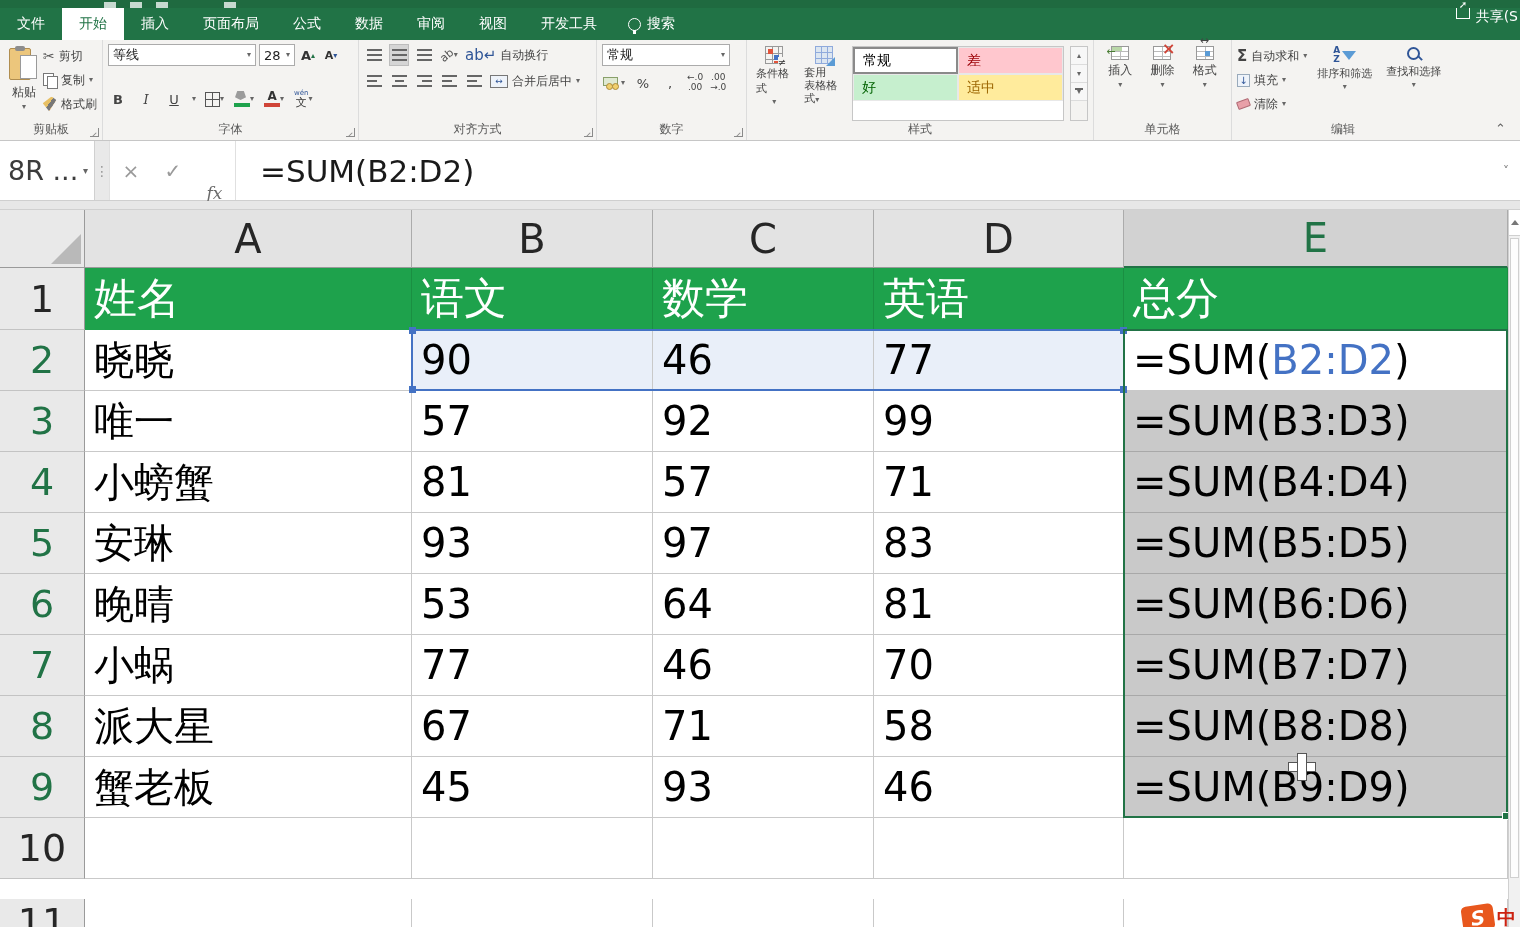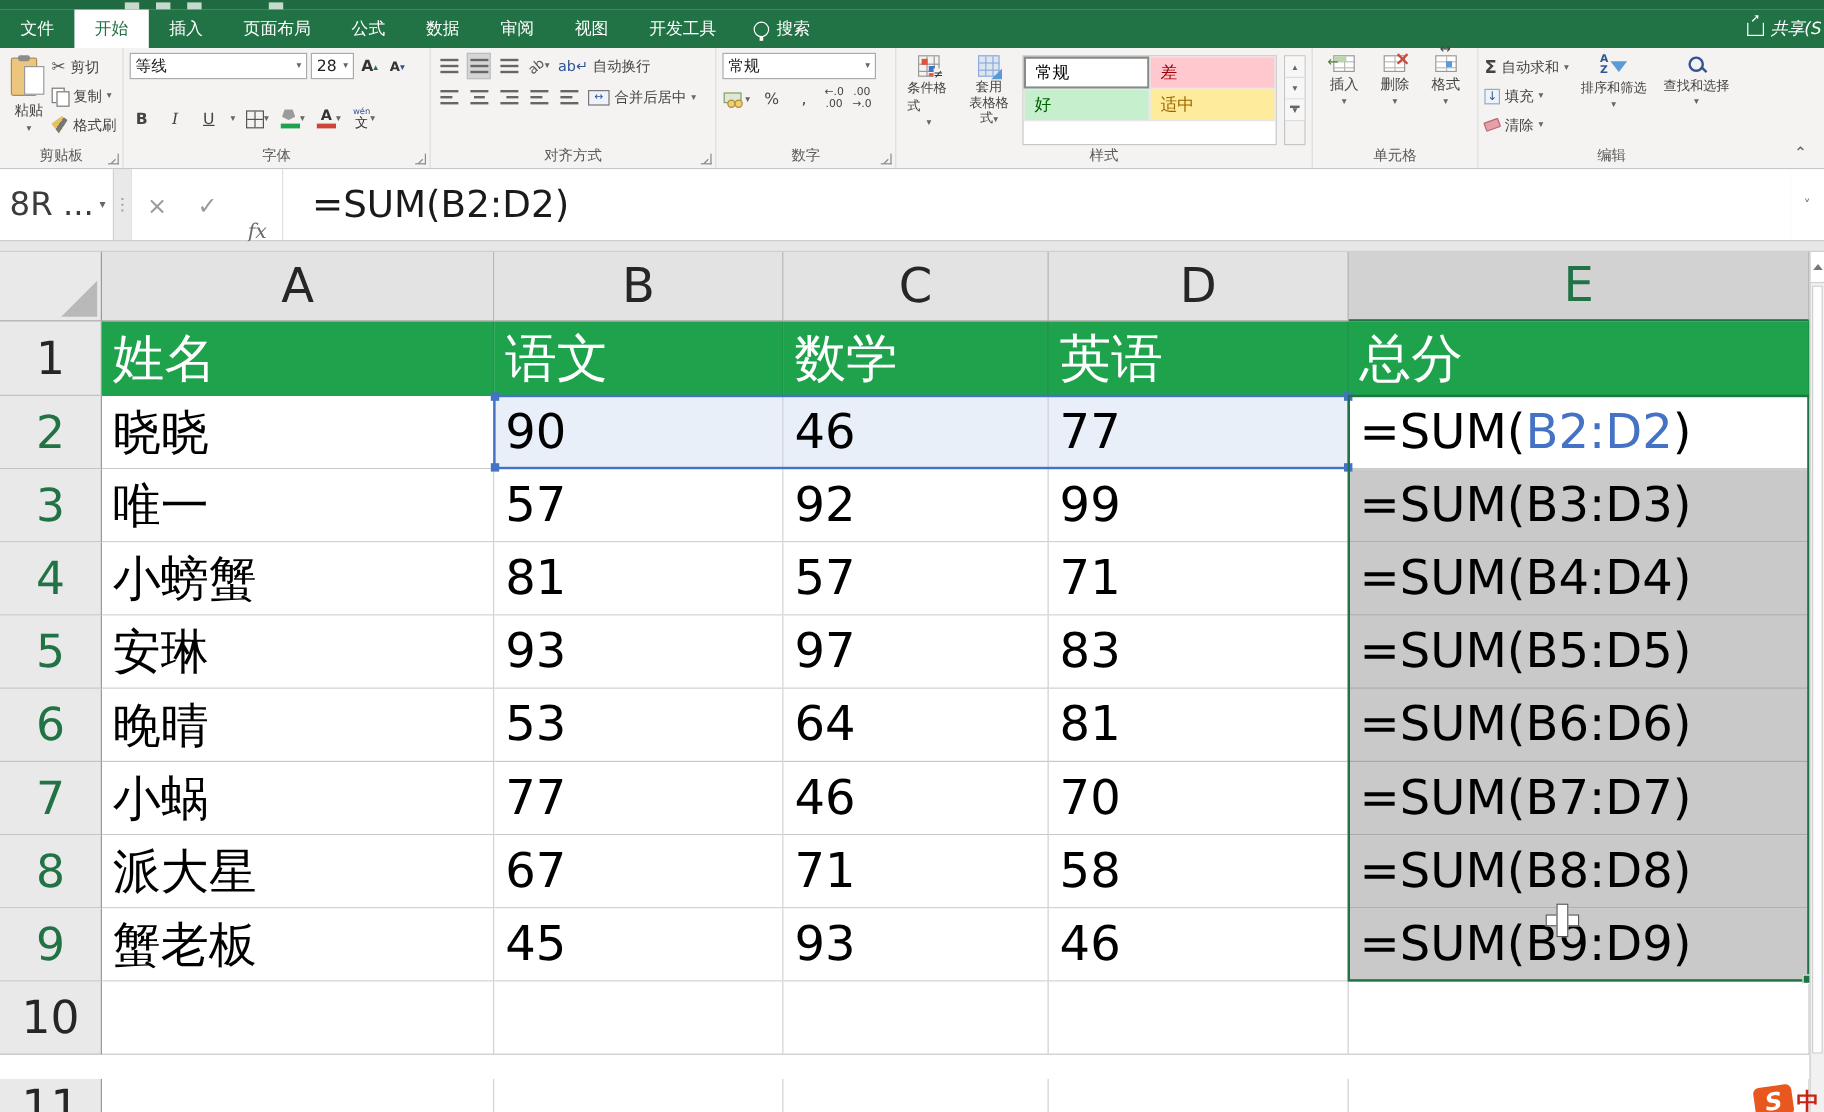--- a/index.html
+++ b/index.html
@@ -1,31 +1,31 @@
 <!DOCTYPE html>
 <html><head>
 <meta charset="utf-8">
 <style>
   * { margin:0; padding:0; box-sizing:border-box; }
   html,body { width:1520px; height:927px; overflow:hidden; }
   body { font-family:"DejaVu Sans","Liberation Sans",sans-serif; background:#fff; }
-  .app { position:relative; width:1520px; height:927px; overflow:hidden; background:#86efac; }
+  .app { position:relative; width:1520px; height:927px; overflow:hidden; background:#fef9c3; }
 
   
   .titlebar { position:absolute; top:0; left:0; width:1520px; height:8px; background:#1f6a40; }
   .qat-frag { position:absolute; top:2px; width:12px; height:6px; background:rgba(255,255,255,.75); }
 
   
   .tabrow { position:absolute; top:8px; left:0; width:1520px; height:32px; background:#217346; display:flex; align-items:stretch; color:#fff; font-size:14px; }
   .tab { padding:0 17px; display:flex; align-items:center; cursor:default; white-space:nowrap; }
   .tab.selected { background:#fff; color:#217346; }
   .searchtab { display:flex; align-items:center; gap:6px; padding:0 14px; }
   .bulb-ic { width:13px; height:13px; border:1.5px solid #fff; border-radius:50%; position:relative; }
   .bulb-ic::after { content:""; position:absolute; left:4px; top:11px; width:3px; height:4px; background:#fff; }
-  .share { position:absolute; right:2px; top:0; height:32px; display:flex; align-items:center; gap:6px; padding-right:0; color:#fff; white-space:nowrap;font-style:italic; }
+  .share { position:absolute; right:2px; top:0; height:32px; display:flex; gap:6px; padding-right:0; color:#fff; white-space:nowrap; }
   .share-ic { width:14px; height:11px; border:1.5px solid #fff; border-top:none; position:relative; }
   .share-ic::after { content:"➚"; position:absolute; left:2px; top:-9px; font-size:10px; color:#fff; }
 
   
   .ribbon { position:absolute; top:40px; left:0; width:1520px; height:101px; background:#f4f3f1; border-bottom:1px solid #c6c6c6; display:flex; font-size:12px; color:#444; }
   .rgroup { position:relative; border-right:1px solid #dcdcdc; display:flex; flex-direction:column; flex-shrink:0; }
   .rg-content { flex:1; padding:4px 5px 0 5px; display:flex; }
   .rg-label { height:19px; text-align:center; font-size:12px; color:#595959; line-height:17px; }
   .launcher { position:absolute; right:3px; bottom:3px; width:9px; height:9px; border-right:1px solid #8a8a8a; border-bottom:1px solid #8a8a8a; }
   .launcher::after { content:""; position:absolute; right:1px; bottom:1px; width:5px; height:1px; background:#8a8a8a; transform:rotate(-45deg); }
@@ -315,21 +315,21 @@
               <span class="lines"></span>
             </span>
           <span class="ib">
               <span class="lines"></span>
             </span>
           <span class="ib">
               <span class="ab-rot">ab</span>
               <span class="dd">▾</span>
             </span>
           <span class="ib" style="width:auto;gap:4px">
-            <span style="font-size:12px;color:#2f5597">ab↵</span>
+            <span style="font-size:15px;color:#2f5597">ab↵</span>
             <span style="font-size:12px">自动换行</span>
           </span>
         </div>
         <div style="display:flex;gap:5px;align-items:center">
           <span class="ib">
               <span class="lines short"></span>
             </span>
           <span class="ib">
               <span class="lines center"></span>
             </span>
@@ -386,21 +386,21 @@
 
     <div class="rgroup" style="width:347px">
       <div class="rg-content" style="gap:4px">
         <div class="bigbtn">
           <span class="cf-ic"></span>
           <span style="font-size:11px">条件格式</span>
           <span class="dd">▾</span>
         </div>
         <div class="bigbtn">
           <span class="ft-ic"></span>
-          <span style="font-size:11px;line-height:1.2;text-align:center"><span>套用</span><br><span>表格格式</span><span class="dd">▾</span></span>
+          <span style="font-size:11px;line-height:1.2;text-align:left"><span>套用</span><br><span>表格格式</span><span class="dd">▾</span></span>
         </div>
         <div class="gallery">
           <div class="gcell sel" style="background:#ffffff;color:#000">常规</div>
           <div class="gcell" style="background:#ffc7ce;color:#9c0006">差</div>
           <div class="gcell" style="background:#c6efce;color:#006100">好</div>
           <div class="gcell" style="background:#ffeb9c;color:#9c6500">适中</div>
         </div>
         <div class="gscroll">
           <span class="gsbtn">▴</span>
           <span class="gsbtn">▾</span>

